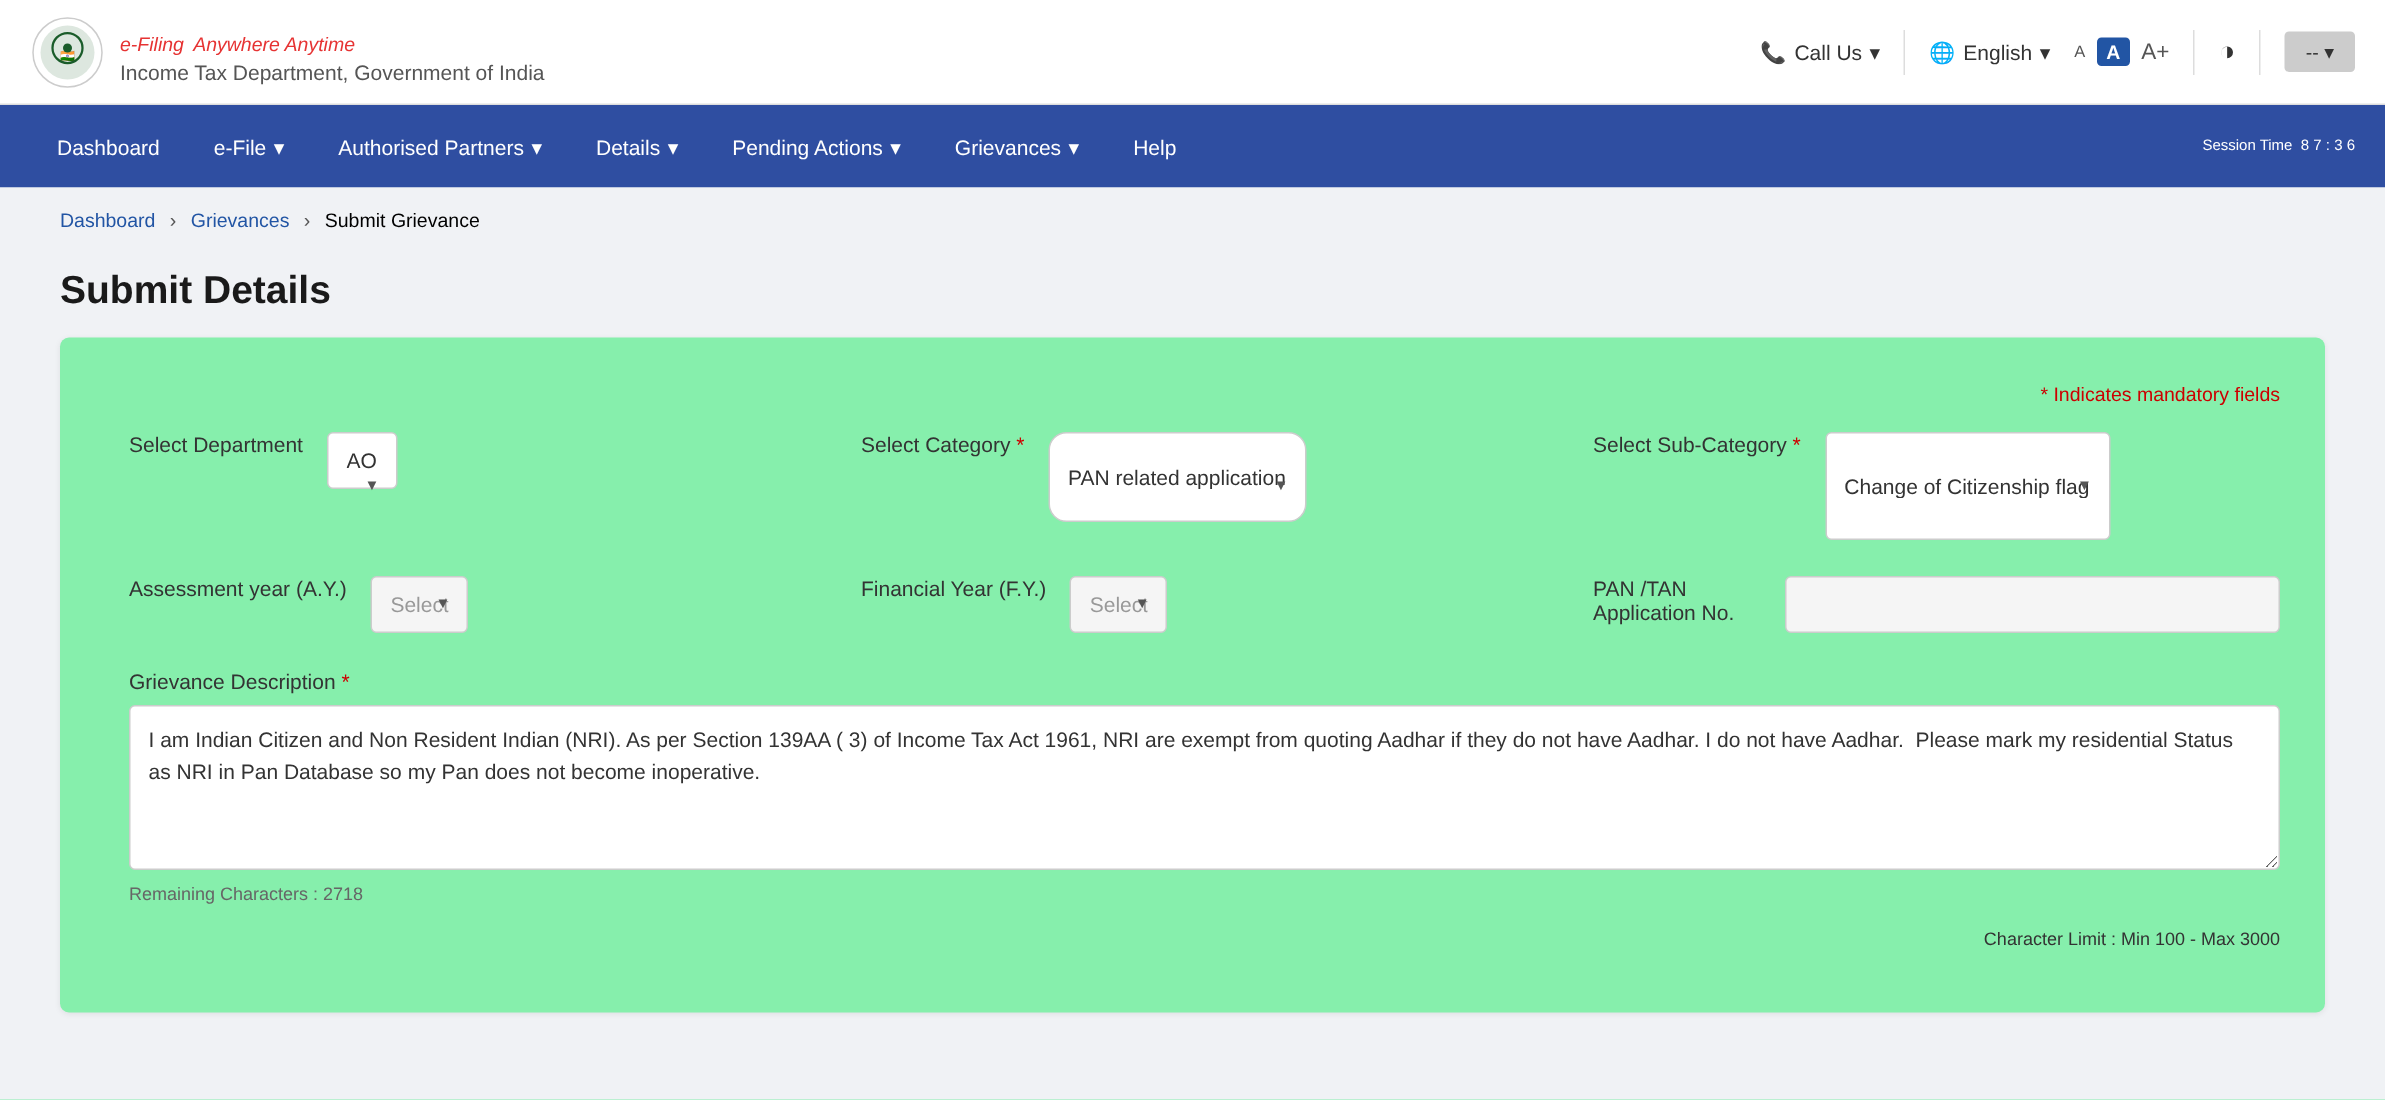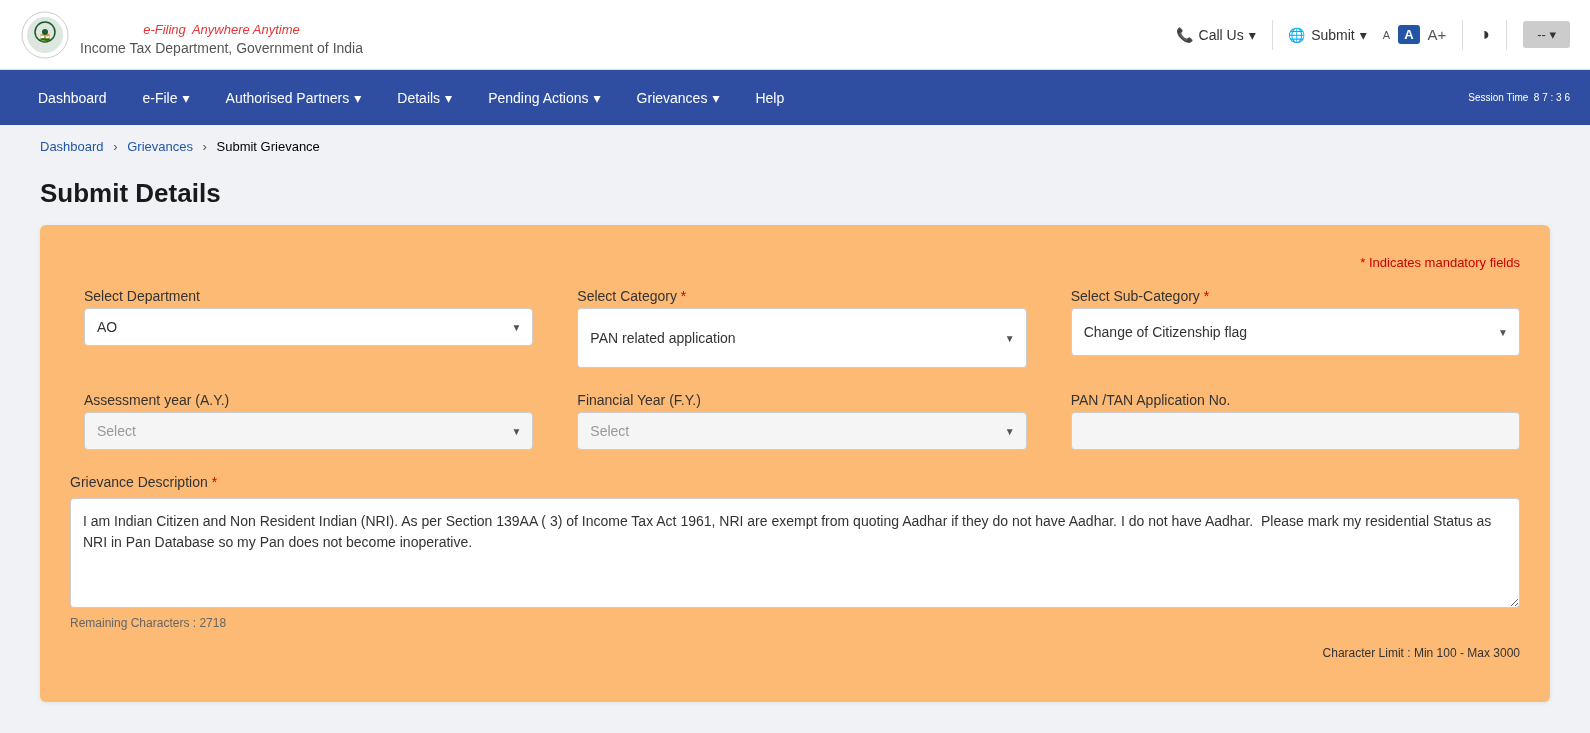--- a/index.html
+++ b/index.html
@@ -25,21 +25,20 @@
       height: 50px;
     }
     .logo-text {
       display: flex;
       flex-direction: column;
     }
     .logo-title {
       font-size: 22px;
       font-weight: bold;
       color: #2255a4;
-      text-align: center;
     }
     .logo-title span {
       color: #e63333;
       font-style: italic;
       font-size: 13px;
       font-weight: normal;
     }
     .logo-subtitle {
       font-size: 14px;
       color: #555;
@@ -156,45 +155,44 @@
     .main-content {
       padding: 10px 40px 30px 40px;
     }
     .page-title {
       font-size: 26px;
       font-weight: bold;
       color: #1a1a1a;
       margin-bottom: 16px;
     }
     .form-card {
-      background: #fdba74;
+      background: #86efac;
       border-radius: 6px;
-      padding: 30px 30px 30px 30px;
+      padding: 30px 30px 30px 46px;
       box-shadow: 0 1px 4px rgba(0,0,0,0.08);
       position: relative;
     }
     .mandatory-note {
       text-align: right;
       color: #cc0000;
       font-size: 13px;
       margin-bottom: 18px;
     }
 
     
     .form-row {
       display: flex;
       gap: 30px;
       margin-bottom: 24px;
     }
     .form-group {
       flex: 1;
       display: flex;
-      flex-direction: column;
-      gap: 4px;
-      margin-left: 14px;
+      flex-direction: row;
+      gap: 16px;
     }
     .form-label {
       font-size: 14px;
       color: #333;
     }
     .form-control {
       border: 1px solid #ccc;
       border-radius: 4px;
       padding: 10px 12px;
       font-size: 14px;
@@ -287,21 +285,21 @@
 
   <div class="header-right">
     <div class="call-us">
       <span>📞</span>
       <span>Call Us</span>
       <span>▾</span>
     </div>
     <div style="width:1px; height:30px; background:#ddd;"></div>
     <div class="lang-selector">
       <span>🌐</span>
-      <span>Submit</span>
+      <span>English</span>
       <span>▾</span>
     </div>
     <div class="font-controls">
       <button class="font-btn" style="font-size:11px;">A</button>
       <button class="font-btn font-btn-active">A</button>
       <button class="font-btn" style="font-size:15px;">A+</button>
     </div>
     <div style="width:1px; height:30px; background:#ddd;"></div>
     <button class="contrast-btn">◑</button>
     <div style="width:1px; height:30px; background:#ddd;"></div>
@@ -369,32 +367,32 @@
             <option value="AO" selected="">AO</option>
           </select>
         </div>
       </div>
       <div class="form-group">
         <label class="form-label">
           <span>Select Category</span>
           <span style="color:#cc0000;">*</span>
         </label>
         <div class="select-wrapper">
-          <select class="form-control" style="height:60px; padding-top:6px; padding-bottom:6px;">
+          <select class="form-control" style="height:60px; padding-top:6px; padding-bottom:6px;border-radius:12px;">
             <option value="pan_related" selected="">PAN related application</option>
           </select>
         </div>
       </div>
       <div class="form-group">
         <label class="form-label">
           <span>Select Sub-Category</span>
           <span style="color:#cc0000;">*</span>
         </label>
         <div class="select-wrapper">
-          <select class="form-control" style="height:48px; padding-top:6px; padding-bottom:6px;">
+          <select class="form-control" style="height:72px; padding-top:6px; padding-bottom:6px;">
             <option value="citizenship" selected="">Change of Citizenship flag</option>
           </select>
         </div>
       </div>
     </div>
 
     <div class="form-row">
       <div class="form-group">
         <label class="form-label">Assessment year (A.Y.)</label>
         <div class="select-wrapper">

